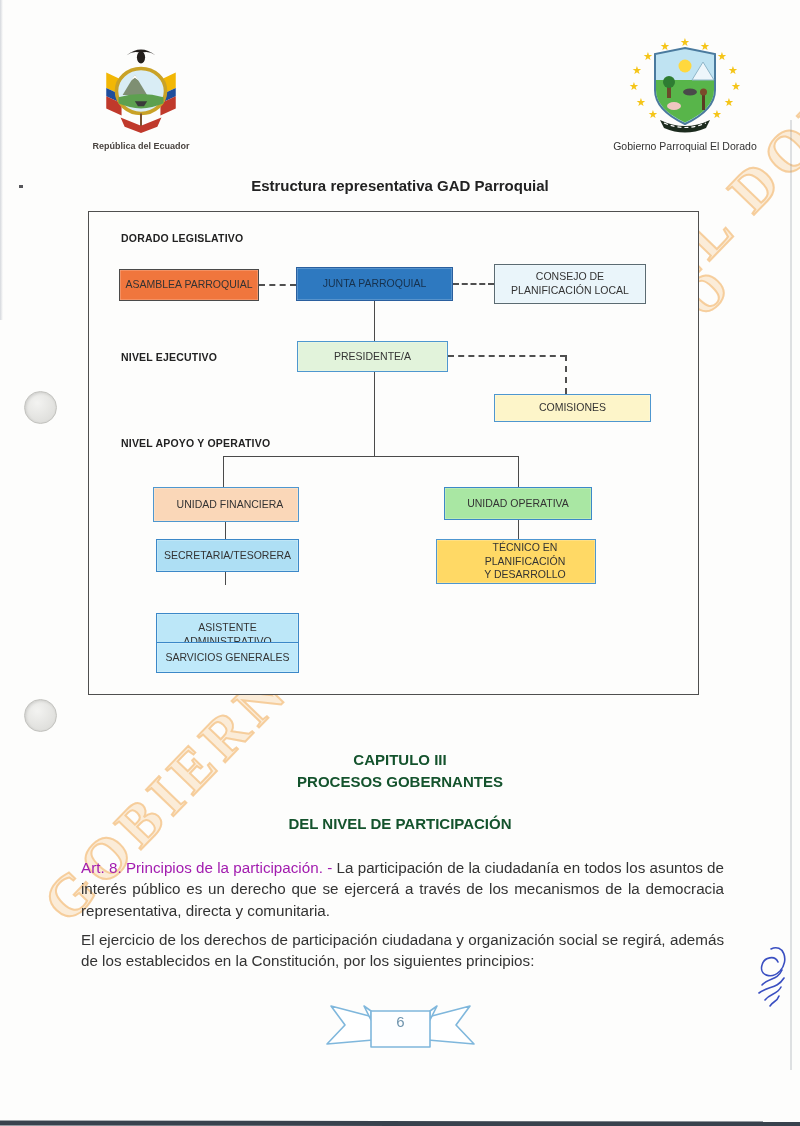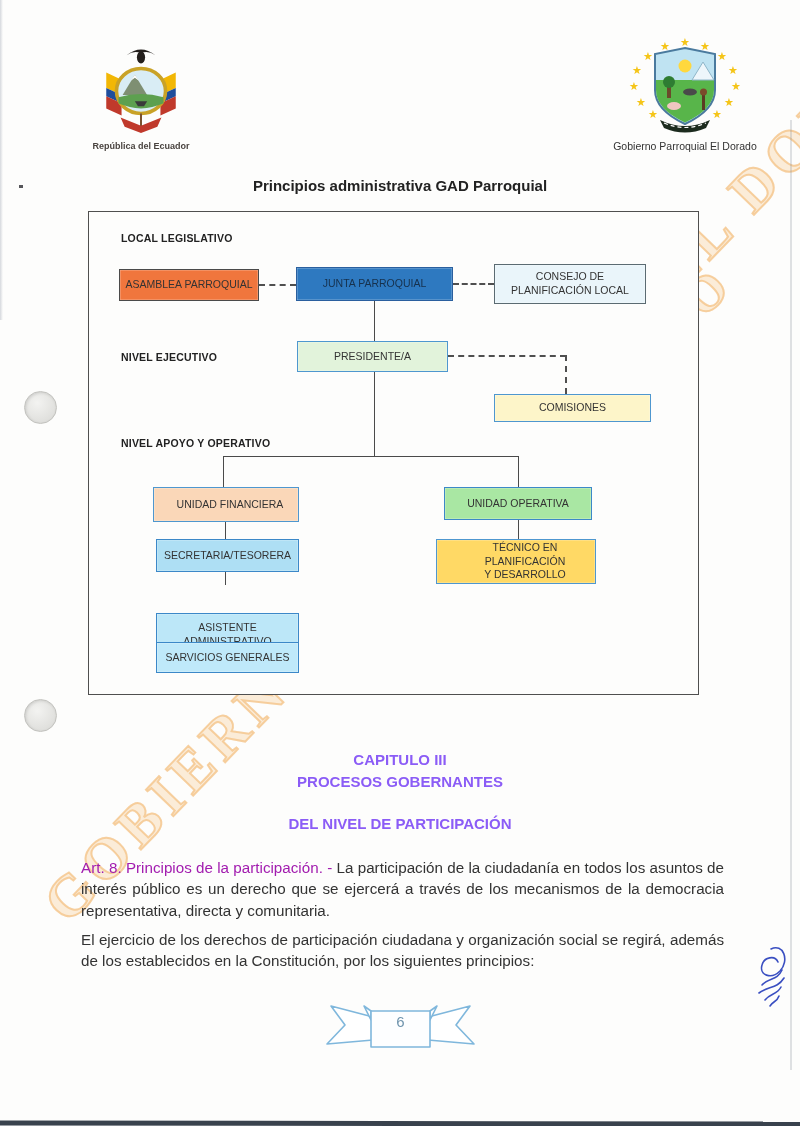--- a/index.html
+++ b/index.html
@@ -66,21 +66,21 @@
   .n-servicios  { left:67px;  top:430px; width:143px; height:31px; }
   .n-operativa  { left:355px; top:275px; width:148px; height:33px; }
   .n-tecnico    { left:347px; top:327px; width:160px; height:45px; }
   .conn { position:absolute; }
   .c-solid-v { width:0; border-left:1.8px solid #4a4a4a; }
   .c-solid-h { height:0; border-top:1.8px solid #4a4a4a; }
   .c-dash-h  { height:0; border-top:2px dashed #4f4f4f; }
   .c-dash-v  { width:0;  border-left:2px dashed #4f4f4f; }
   
   .heading { position:absolute; width:100%; text-align:center; font-size:15px;
-    font-weight:700; color:#8b5cf6; z-index:1; }
+    font-weight:700; color:#14532d; z-index:1; }
   .hd-cap  { top:751px; }
   .hd-proc { top:773px; }
   .hd-nivel{ top:815px; }
   .para { position:absolute; left:81px; width:643px; font-size:15.2px; line-height:1.4;
     text-align:justify; color:#333; z-index:1; }
   .p-art8 { top:857px; }
   .p-two  { top:929px; }
   .bold-lead { font-weight:400; color:#a21caf; }
   
   .ribbon { position:absolute; left:323px; top:999px; z-index:1; }
@@ -151,24 +151,24 @@
       <ellipse cx="80" cy="56" rx="7" ry="3.5" fill="#4a4a4a"></ellipse>
       <ellipse cx="64" cy="70" rx="7" ry="4" fill="#f0c6c0"></ellipse>
       <path d="M92 58 L95 58 L95 74 L92 74 Z" fill="#5b3a22"></path>
       <circle cx="93.5" cy="56" r="3.5" fill="#7a4a2a"></circle>
       <path d="M50 84 Q75 96 100 84 L96 92 Q75 101 54 92 Z" fill="#1c2b1e"></path>
       <path d="M54 87 Q75 96 96 87" stroke="#ffffff" stroke-width="1.2" fill="none" stroke-dasharray="4 3"></path>
     </svg>
     <div class="logo-caption-r">Gobierno Parroquial El Dorado</div>
   </div>
 
-  <div class="diagram-title">Principios administrativa GAD Parroquial</div>
+  <div class="diagram-title">Estructura representativa GAD Parroquial</div>
 
   <div class="chart">
-    <div class="lvl lvl-leg">LOCAL LEGISLATIVO</div>
+    <div class="lvl lvl-leg">DORADO LEGISLATIVO</div>
     <div class="lvl lvl-eje">NIVEL EJECUTIVO</div>
     <div class="lvl lvl-apo">NIVEL APOYO Y OPERATIVO</div>
 
     <div class="conn c-dash-h" style="left:170px; top:72px; width:37px;"></div>
     <div class="conn c-dash-h" style="left:364px; top:71px; width:41px;"></div>
     <div class="conn c-solid-v" style="left:285px; top:89px; height:155px;"></div>
     <div class="conn c-dash-h" style="left:359px; top:143px; width:118px;"></div>
     <div class="conn c-dash-v" style="left:476px; top:143px; height:39px;"></div>
     <div class="conn c-solid-h" style="left:134px; top:244px; width:296px;"></div>
     <div class="conn c-solid-v" style="left:134px; top:244px; height:31px;"></div>

